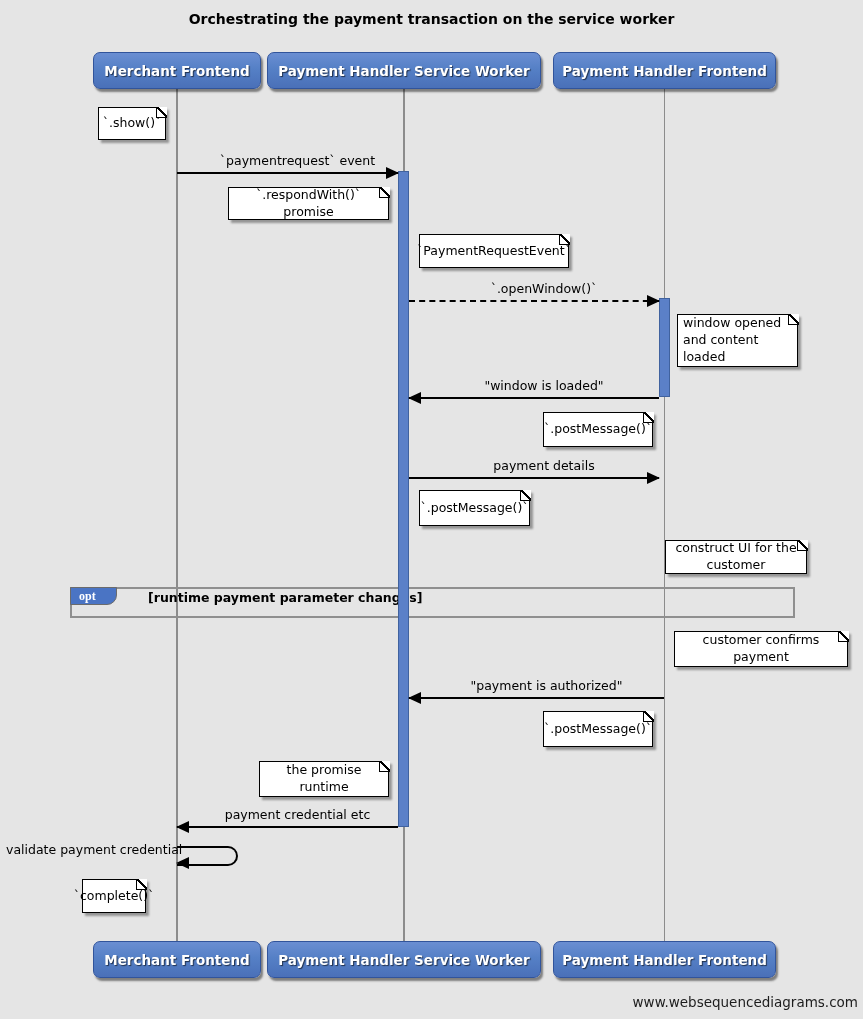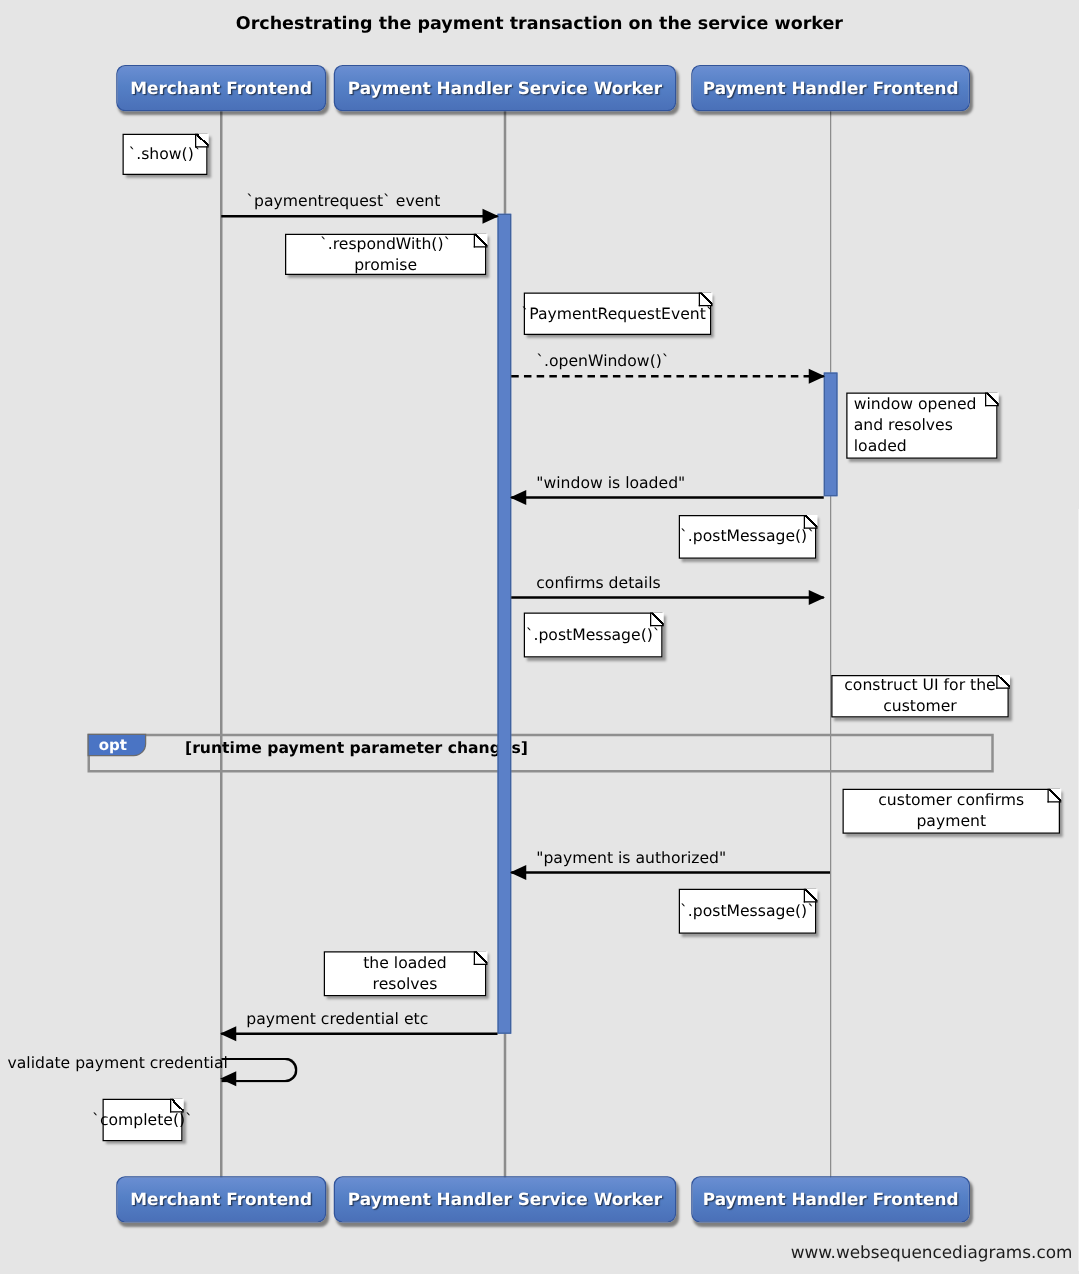--- a/index.html
+++ b/index.html
@@ -26,41 +26,41 @@
           box-shadow:2.5px 2.5px 2px rgba(0,0,0,0.35); box-sizing:border-box;
           display:flex; align-items:center; justify-content:center;
           font-size:12.5px; text-align:center; padding:1px 5px;
           white-space:pre-line; line-height:1.35; }
   .note .fold { position:absolute; top:-1.5px; right:-1.5px; width:11px; height:11px;
           background:linear-gradient(to top right,#fff 44%,#000 44%,#000 56%,#fff 56%);
           border-left:1.5px solid #000; border-bottom:1.5px solid #000;
           box-sizing:border-box; }
 
   .msg { position:absolute; }
-  .msg-label { height:17px; font-size:12.5px; white-space:nowrap;margin-left:20px; }
+  .msg-label { height:17px; text-align:center; font-size:12.5px; white-space:nowrap;margin-left:20px; }
   .msg-line { position:relative; margin-top:2px; height:0; border-top:2px solid #000; }
   .msg-line.dashed { border-top-style:dashed; }
   .ah { position:absolute; width:0; height:0; border-style:solid; }
   .ah.right { right:-1px; top:-7px; border-width:6px 0 6px 13px;
               border-color:transparent transparent transparent #000; }
   .ah.left  { left:-1px; top:-7px; border-width:6px 13px 6px 0;
               border-color:transparent #000 transparent transparent; }
 
   .self-label { position:absolute; font-size:12.5px; text-align:right; white-space:nowrap; }
   .self-loop { position:absolute; border:2px solid #000; border-left:none;
                border-radius:0 11px 11px 0; box-sizing:border-box; }
   .self-loop .ah-self { position:absolute; left:-1px; bottom:-5px; width:0; height:0;
                border-style:solid; border-width:6px 13px 6px 0;
                border-color:transparent #000 transparent transparent; }
 
   .fragment { position:absolute; border:2px solid #8f8f8f; box-sizing:border-box; }
   .fragment-tab { position:absolute; left:-2px; top:-2px; width:47px; height:18px;
                background:#4a74c4; border:1px solid #6b6b6b; border-radius:0 0 10px 0;
                box-sizing:border-box; color:#fff; font-weight:bold; font-size:12px;
-               display:flex; align-items:center; padding-left:8px; }
+               display:flex; align-items:center; padding-left:8px;font-family:Liberation Serif, serif; }
   .fragment-cond { position:absolute; left:76px; top:1px; font-weight:bold; font-size:12.5px;
                white-space:nowrap; }
 
   .watermark { position:absolute; right:5px; top:994px; font-size:13.5px; color:#1c1c1c; }
 </style>
 </head>
 <body>
 
 <div id="canvas">
 
@@ -95,21 +95,21 @@
   </div>
 
   <div class="msg" style="left:409px; top:378px; width:250px;">
     <div class="msg-label">"window is loaded"</div>
     <div class="msg-line">
         <div class="ah left"></div>
       </div>
   </div>
 
   <div class="msg" style="left:409px; top:458px; width:250px;">
-    <div class="msg-label">confirms details</div>
+    <div class="msg-label">payment details</div>
     <div class="msg-line">
         <div class="ah right"></div>
       </div>
   </div>
 
   <div class="msg" style="left:409px; top:678px; width:255px;">
     <div class="msg-label">"payment is authorized"</div>
     <div class="msg-line">
         <div class="ah left"></div>
       </div>
@@ -135,21 +135,21 @@
     <div class="fold"></div>
     <span>`PaymentRequestEvent`</span>
   </div>
   <div class="note" style="left:228px; top:187px; width:161px; height:33px;">
     <div class="fold"></div>
     <span>`.respondWith()` promise</span>
   </div>
   <div class="note" style="left:677px; top:314px; width:121px; height:53px; text-align:left;">
     <div class="fold"></div>
     <span>window opened
-and resolves loaded</span>
+and content loaded</span>
   </div>
   <div class="note" style="left:543px; top:412px; width:110px; height:35px;">
     <div class="fold"></div>
     <span>`.postMessage()`</span>
   </div>
   <div class="note" style="left:419px; top:490px; width:111px; height:36px;">
     <div class="fold"></div>
     <span>`.postMessage()`</span>
   </div>
   <div class="note" style="left:665px; top:540px; width:142px; height:34px;">
@@ -159,21 +159,21 @@
   <div class="note" style="left:674px; top:631px; width:174px; height:36px;">
     <div class="fold"></div>
     <span>customer confirms payment</span>
   </div>
   <div class="note" style="left:543px; top:711px; width:110px; height:36px;">
     <div class="fold"></div>
     <span>`.postMessage()`</span>
   </div>
   <div class="note" style="left:259px; top:761px; width:130px; height:36px;">
     <div class="fold"></div>
-    <span>the loaded resolves</span>
+    <span>the promise runtime</span>
   </div>
   <div class="note" style="left:82px;  top:879px; width:64px;  height:34px;">
     <div class="fold"></div>
     <span>`complete()`</span>
   </div>
 
   <div class="actor" style="left:93px;  top:52px; width:168px;">
     <span>Merchant Frontend</span>
   </div>
   <div class="actor" style="left:267px; top:52px; width:274px;">

